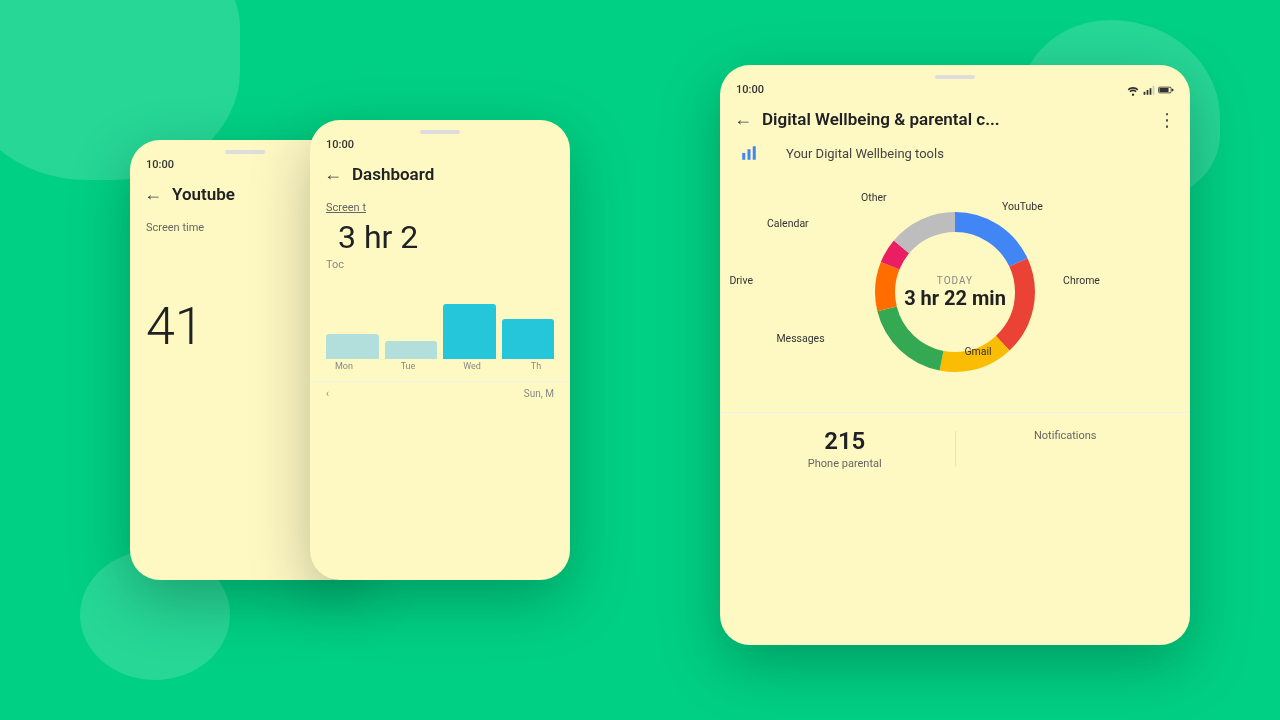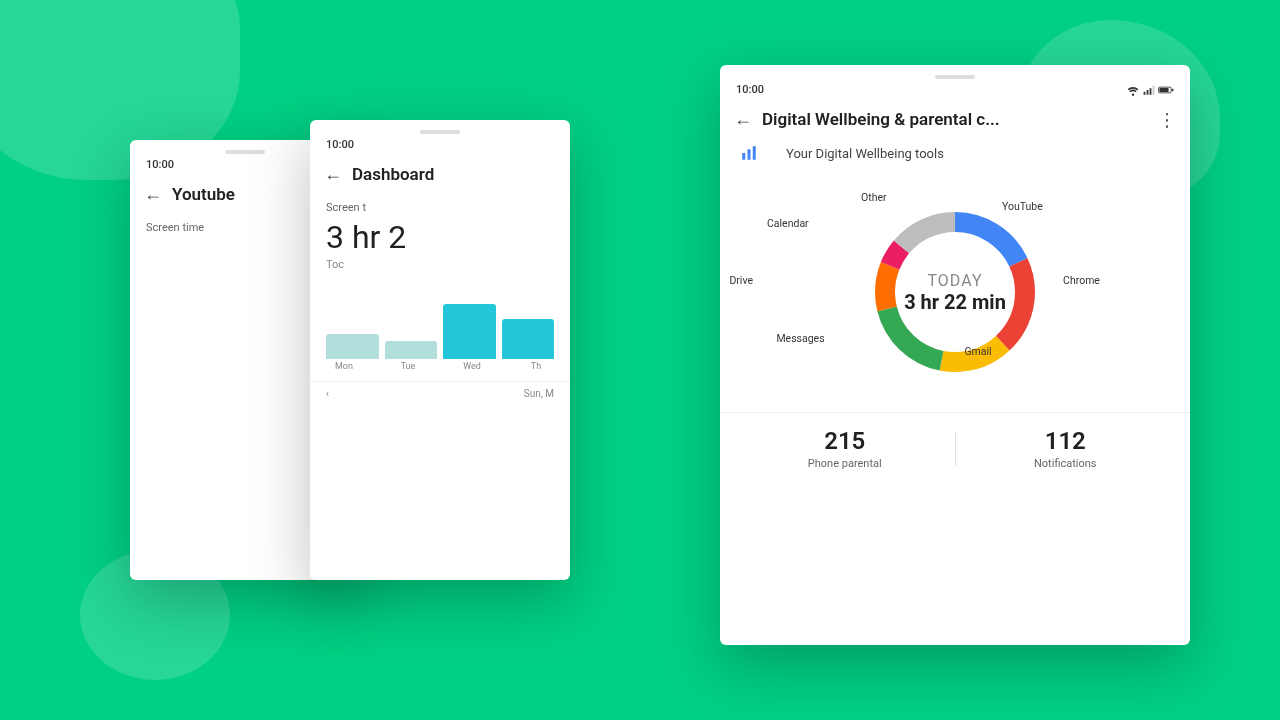--- a/index.html
+++ b/index.html
@@ -29,22 +29,22 @@
     .phones-container {
       position: absolute;
       top: 0; left: 0; right: 0; bottom: 0;
       display: flex;
       align-items: center;
       justify-content: center;
     }
 
     .phone {
       position: absolute;
-      background: #ffffff;
-      border-radius: 6px;
+      background: #fef9c3;
+      border-radius: 30px;
       box-shadow: 0 20px 60px rgba(0,0,0,0.25);
       overflow: hidden;
     }
 
     
     .phone-1 {
       width: 230px;
       height: 440px;
       left: 130px;
       top: 140px;
@@ -151,21 +151,21 @@
 
     .donut-center {
       position: absolute;
       text-align: center;
       top: 50%;
       left: 50%;
       transform: translate(-50%, -50%);
     }
 
     .donut-today {
-      font-size: 16px;
+      font-size: 10px;
       color: #888;
       letter-spacing: 1px;
       text-transform: uppercase;
     }
 
     .donut-time {
       font-size: 20px;
       font-weight: 700;
       color: #202124;
       line-height: 1.2;
@@ -220,27 +220,28 @@
     }
 
     
     .screen-time-section {
       padding: 8px 16px;
     }
 
     .screen-time-label {
       font-size: 11px;
       color: #666;
+      text-decoration: underline;
     }
 
     .screen-time-value {
       font-size: 32px;
       font-weight: 400;
       color: #202124;
-      margin: 4px 0 2px;
+      margin: 4px 12px 2px;
     }
 
     .screen-time-sub {
       font-size: 11px;
       color: #888;
     }
 
     
     .mini-chart {
       padding: 10px 16px 0;
@@ -313,20 +314,21 @@
   <div class="phone phone-1">
     <div class="phone-notch"></div>
     <div class="status-bar">
       <span>10:00</span>
     </div>
     <div class="app-bar">
       <span class="back-arrow">←</span>
       <span class="app-bar-title">Youtube</span>
     </div>
     <div class="youtube-screen-time">Screen time</div>
+    <div class="youtube-number">41</div>
   </div>
 
   <div class="phone phone-2">
     <div class="phone-notch"></div>
     <div class="status-bar">
       <span>10:00</span>
     </div>
     <div class="app-bar">
       <span class="back-arrow">←</span>
       <span class="app-bar-title">Dashboard</span>
@@ -429,19 +431,18 @@
       </div>
     </div>
 
     <div class="stats-row">
       <div class="stat-item">
         <div class="stat-value">215</div>
         <div class="stat-label">Phone parental</div>
       </div>
       <div class="stat-divider"></div>
       <div class="stat-item">
-        <div class="stat-value">112</div>
         <div class="stat-label">Notifications</div>
       </div>
     </div>
   </div>
 
 </div>
 
 </body></html>

